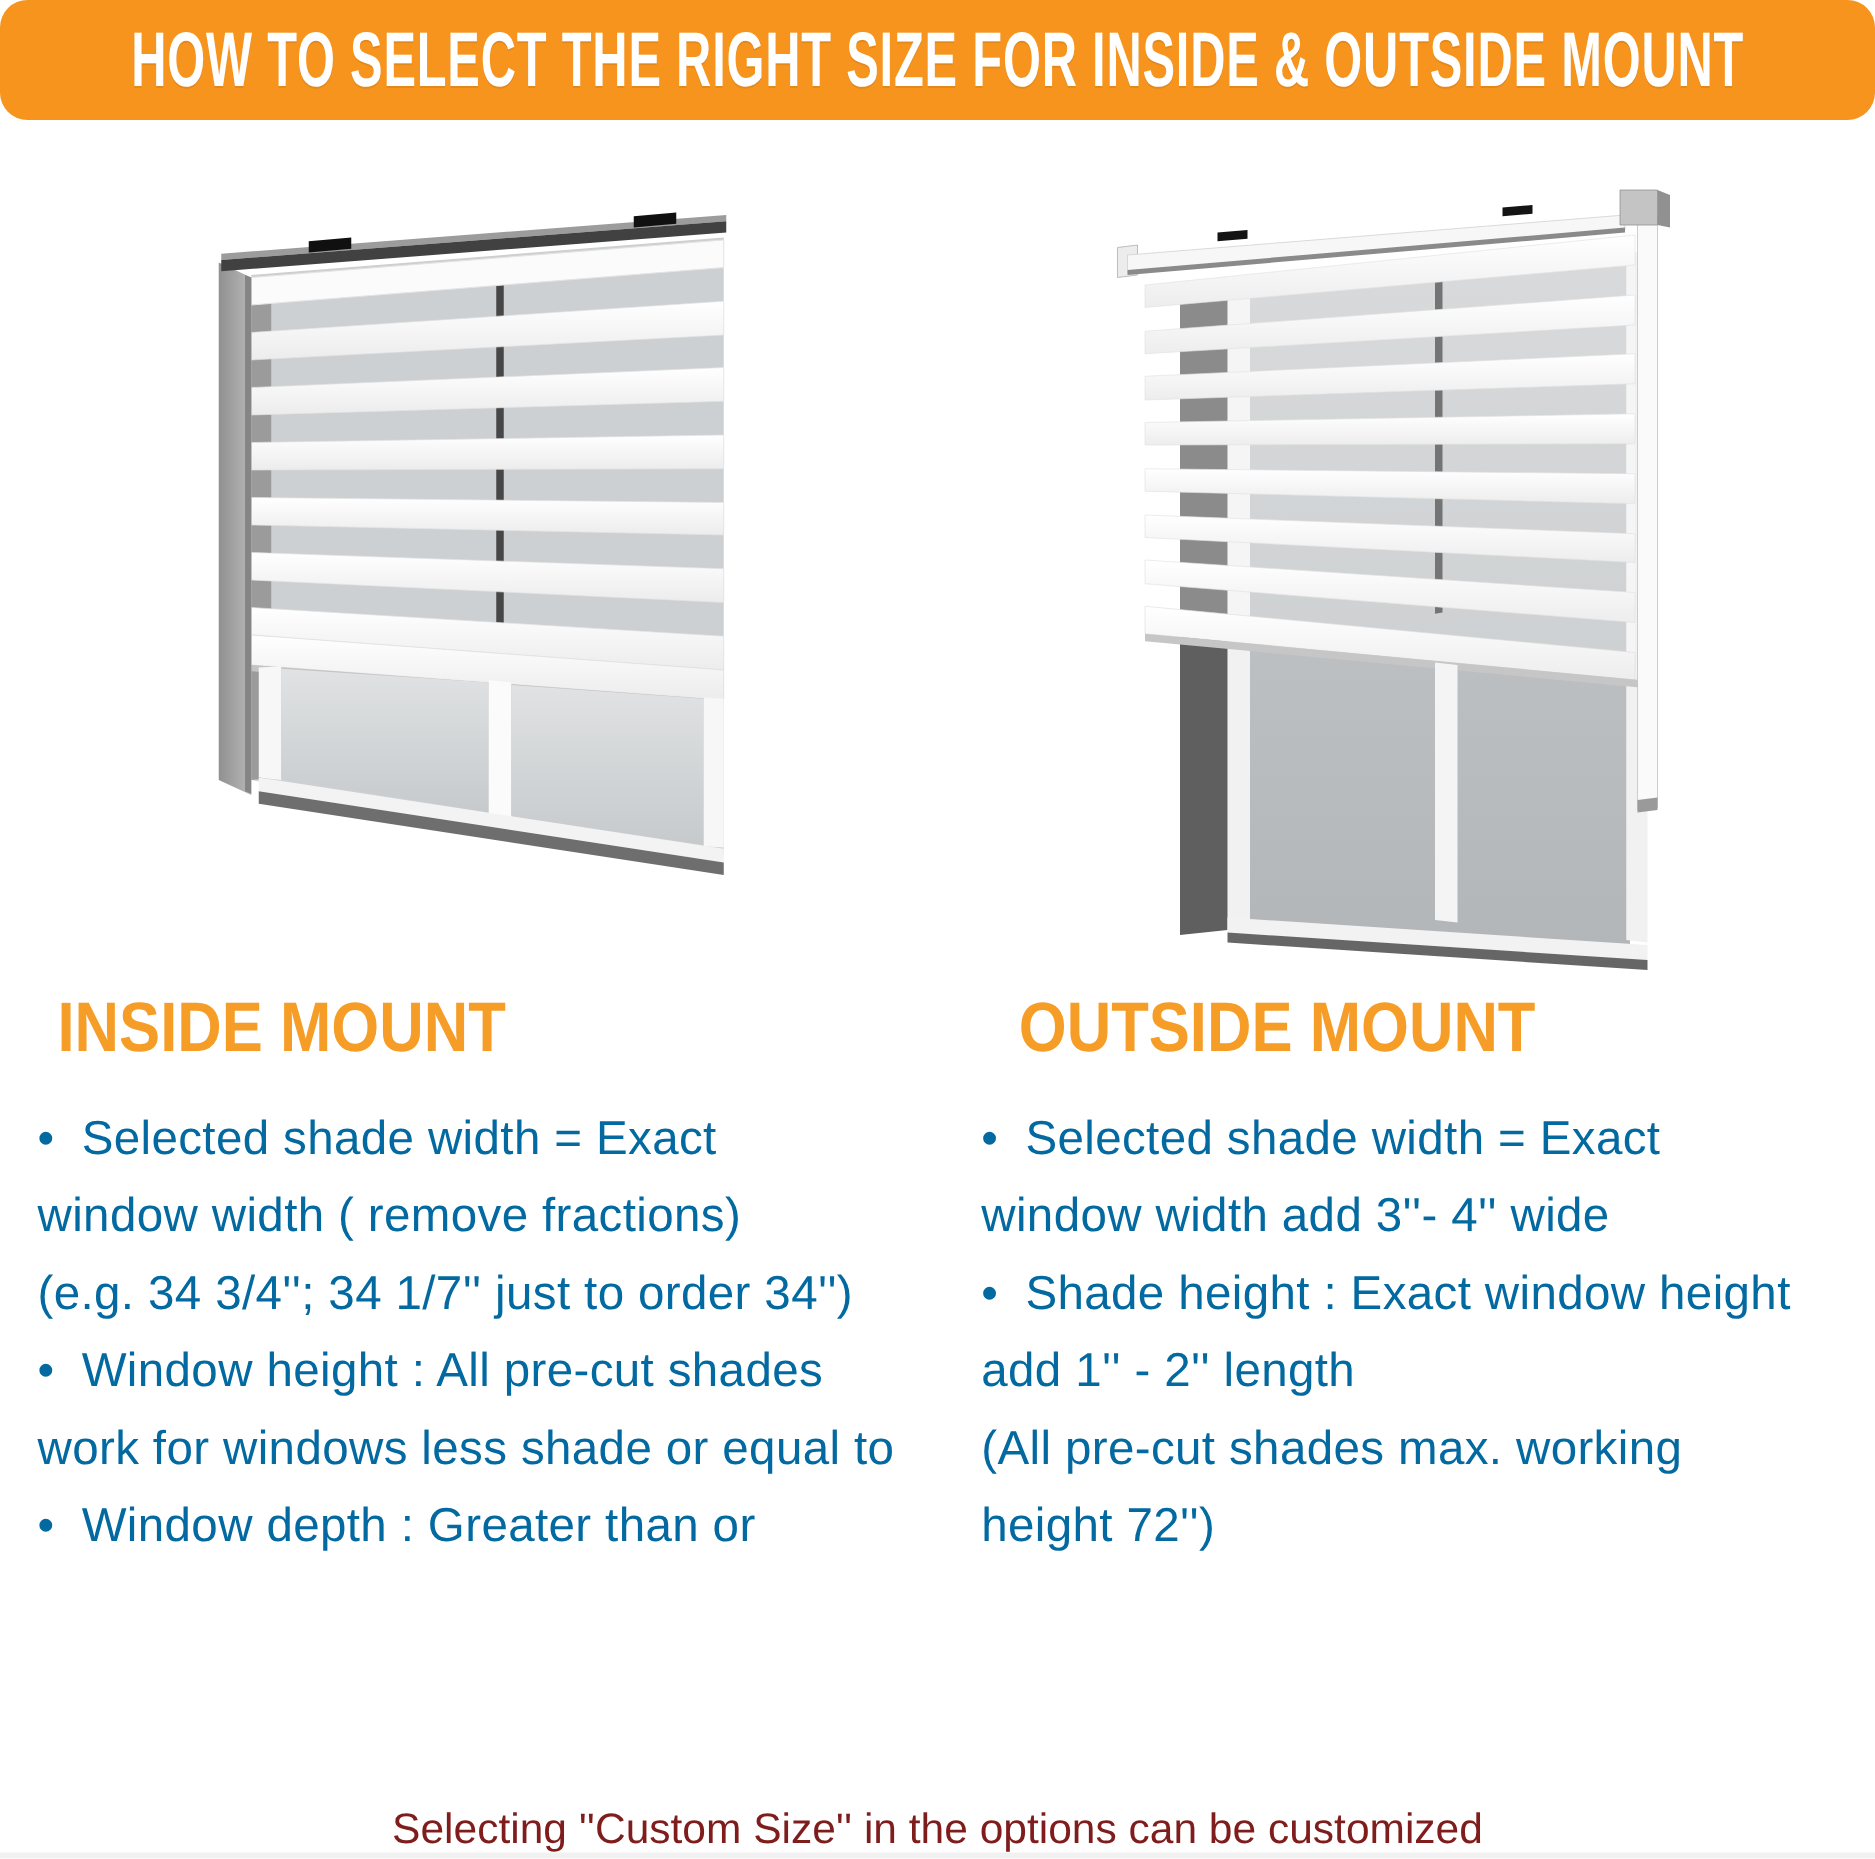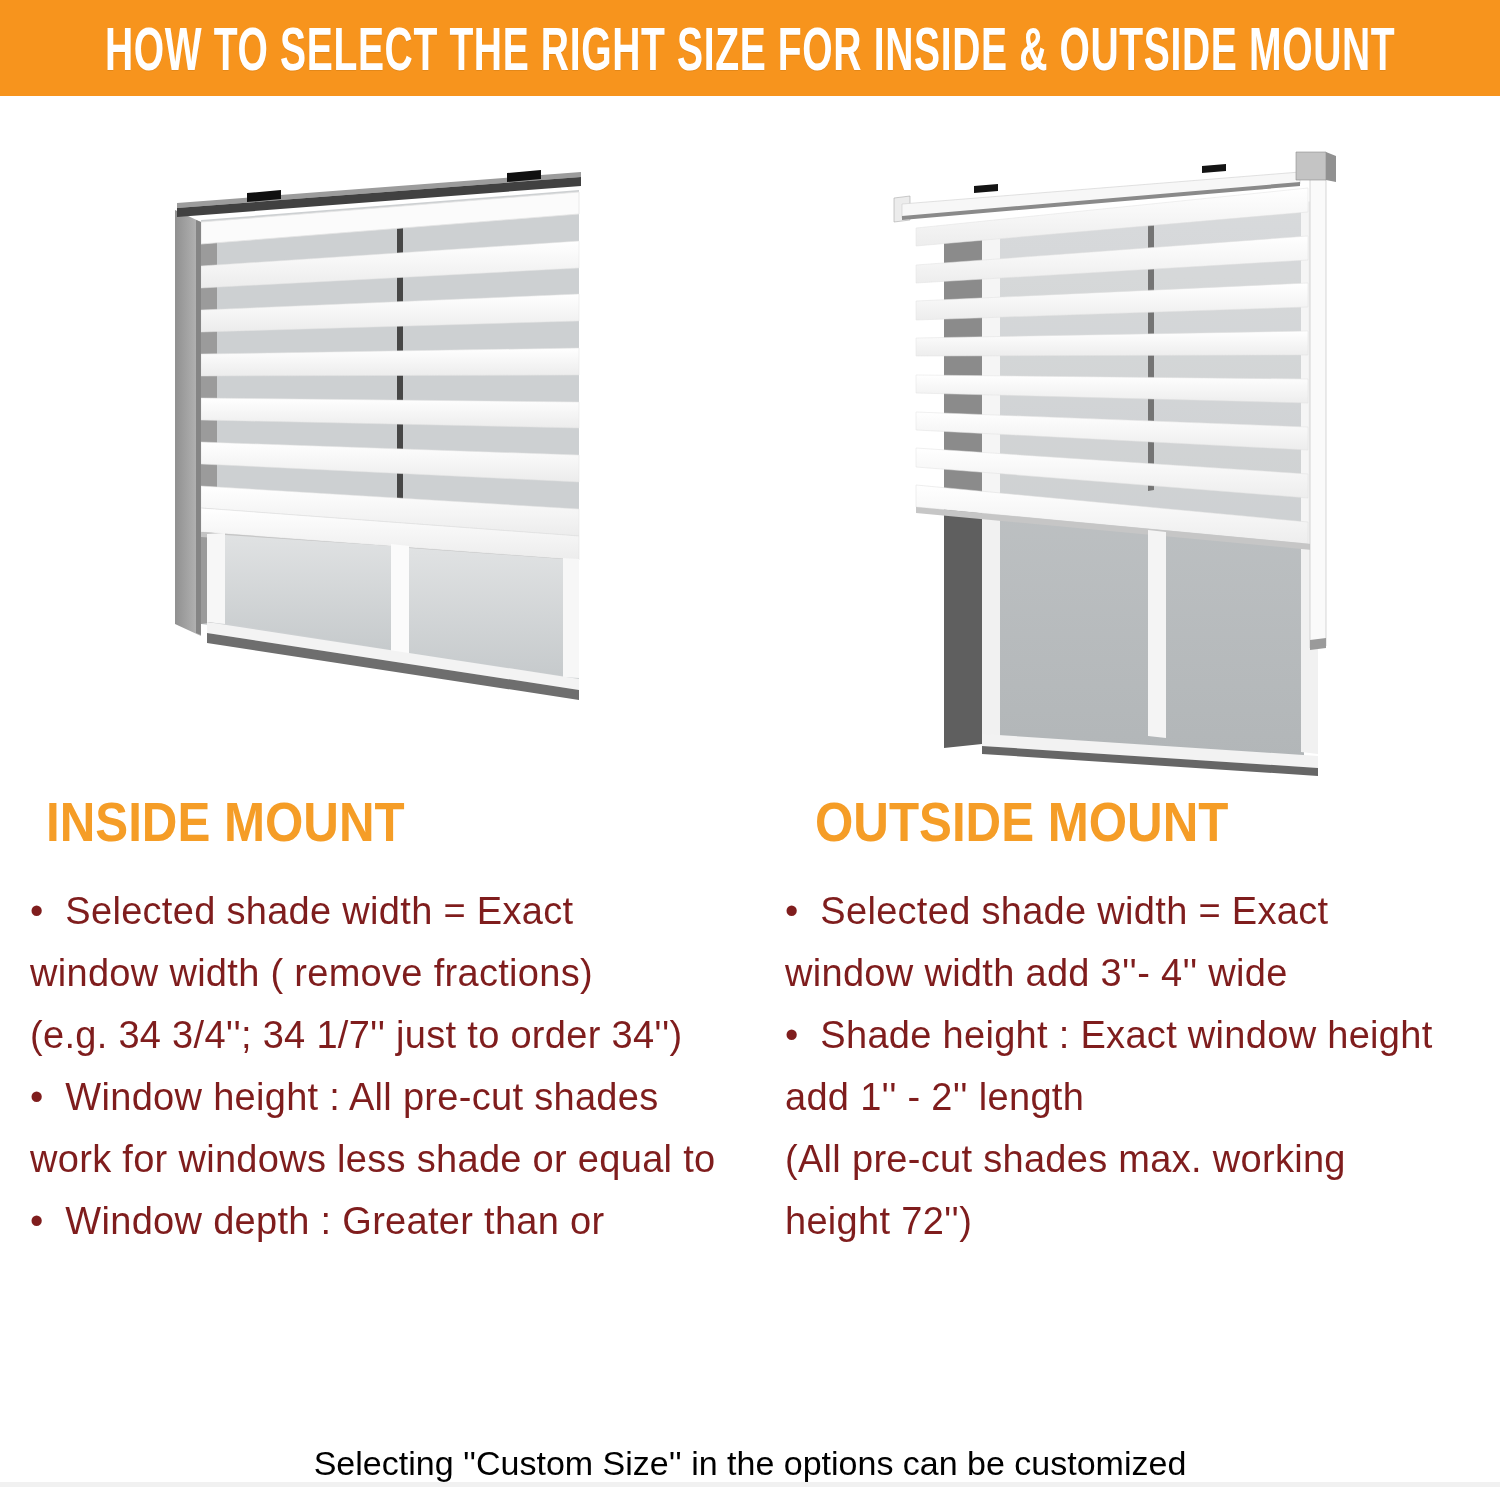--- a/index.html
+++ b/index.html
@@ -5,21 +5,21 @@
   html,body { margin:0; padding:0; background:#ffffff; }
   .page {
     position:relative; width:1500px; height:1487px;
     background:#ffffff; overflow:hidden;
     font-family:"Liberation Sans", sans-serif;
   }
   
   .banner {
     position:absolute; left:0; top:0; width:1500px; height:96px;
     background:#F7941D;
-    display:flex; align-items:center; justify-content:center;
+    display:flex; align-items:center; justify-content:center;border-radius:22px;
   }
   .banner-title {
     color:#ffffff; font-weight:bold; font-size:62px;
     letter-spacing:1px; white-space:nowrap;
     transform:scaleX(0.63); transform-origin:center center;
     text-shadow:0 1px 0 rgba(0,0,0,0.08);
   }
   
   .illus { position:absolute; margin:0; padding:0; }
   .illus-left  { left:163px; top:148px; width:430px; height:560px; }
@@ -28,29 +28,29 @@
   .col-heading {
     position:absolute; margin:0; color:#F59D27; font-weight:bold;
     font-size:56px; line-height:56px; white-space:nowrap;
     transform:scaleX(0.88); transform-origin:left center;
   }
   #inside-heading  { left:46px;  top:794px; }
   #outside-heading { left:815px; top:794px; }
   
   .text-col {
     position:absolute; top:880px; width:720px;
-    font-size:38px; color:#7f1d1d; letter-spacing:0.3px;
+    font-size:38px; color:#0369a1; letter-spacing:0.3px;
   }
   #inside-col  { left:30px; }
   #outside-col { left:785px; }
   .text-col .line { height:62px; line-height:62px; white-space:pre; }
   
   .footer-note {
     position:absolute; left:0; top:1444px; width:1500px;
-    text-align:center; font-size:34px; color:#000000; white-space:pre;
+    text-align:center; font-size:34px; color:#7f1d1d; white-space:pre;
   }
   .bottom-strip {
     position:absolute; left:0; bottom:0; width:1500px; height:5px;
     background:#f1f1f1;
   }
 </style>
 </head>
 <body>
 
 <div class="page">

